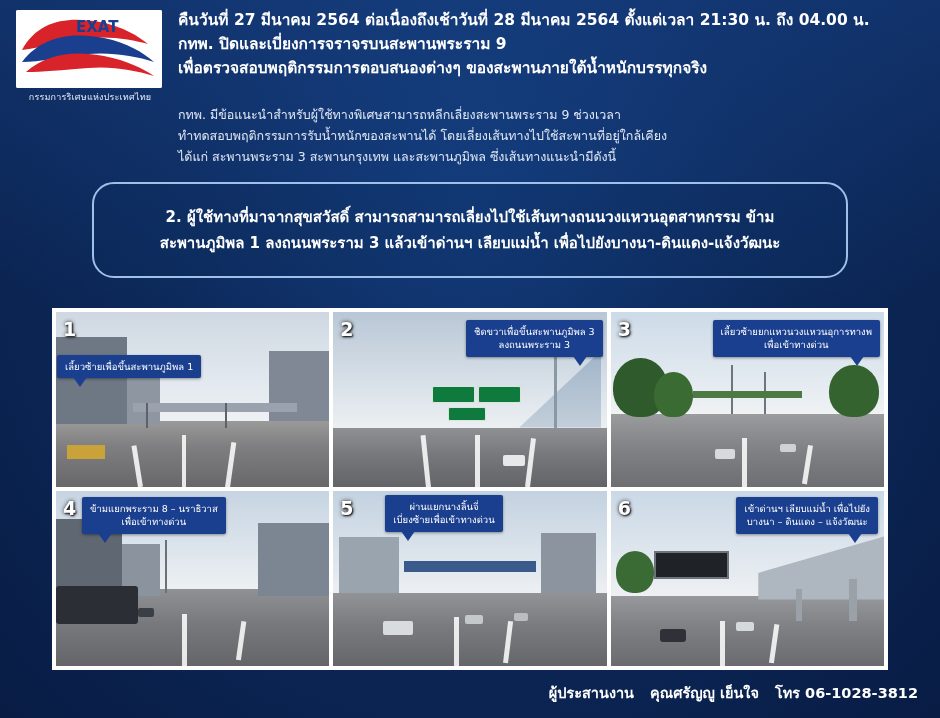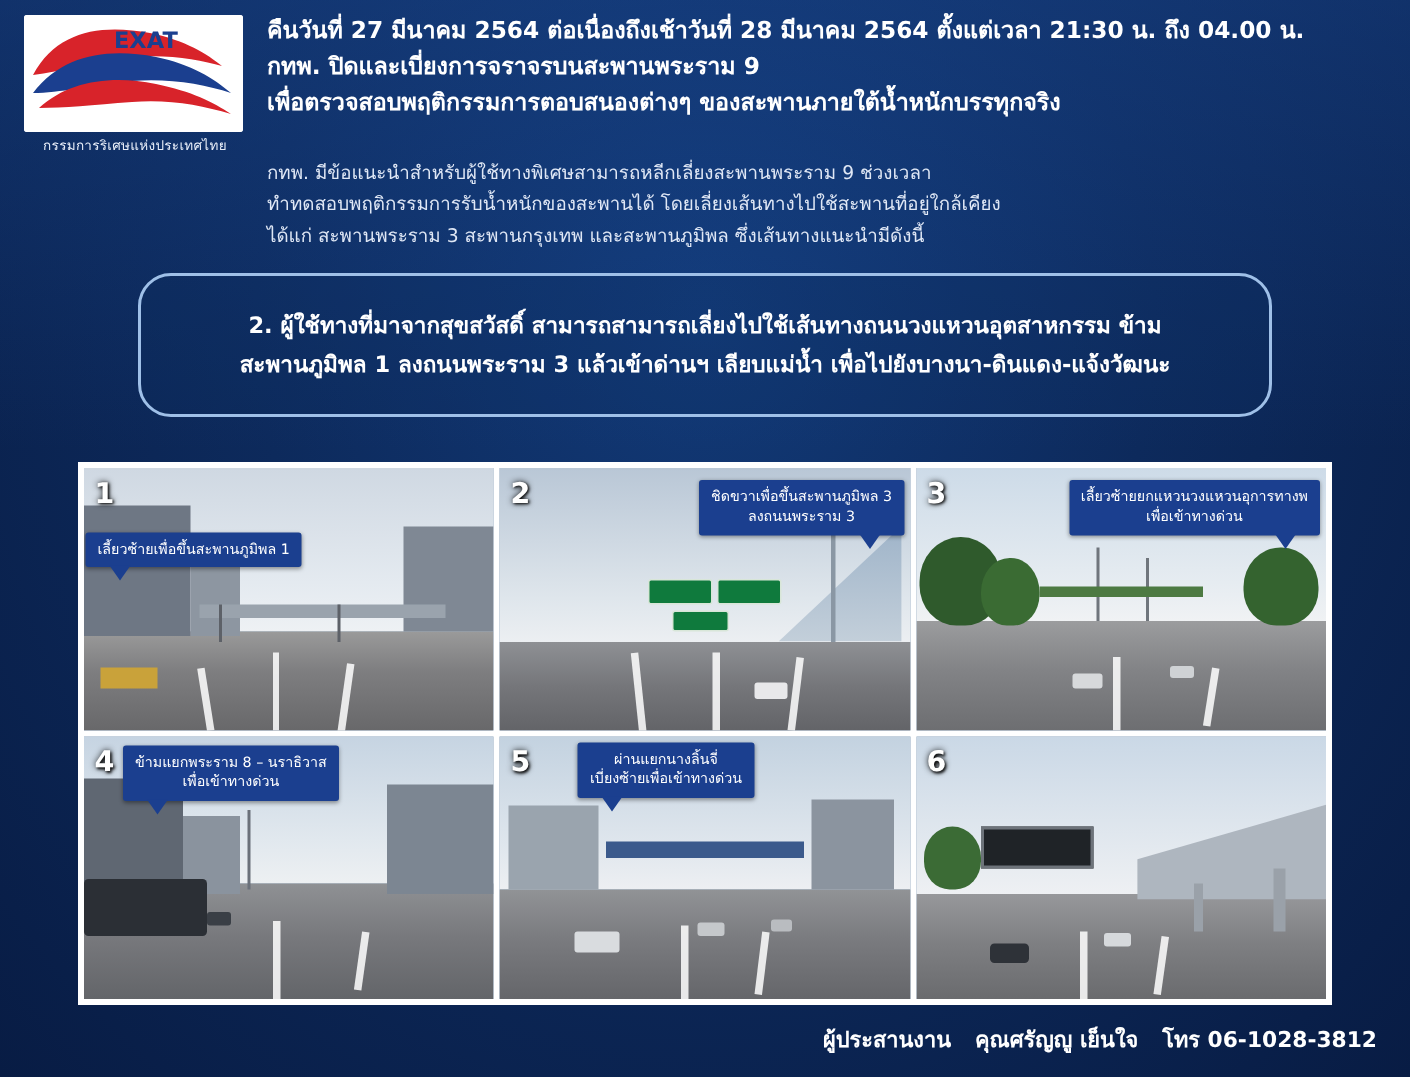--- a/index.html
+++ b/index.html
@@ -378,20 +378,24 @@
       <div class="pole" style="right:10%;top:50%;height:24%;width:8px;background:#9aa1a9;"></div>
       <div class="pole" style="right:30%;top:56%;height:18%;width:6px;background:#9aa1a9;"></div>
       <div style="position:absolute;left:16%;top:34%;width:26%;height:14%;background:#1f2327;border:2px solid #6d737a;"></div>
       <div class="tree" style="left:2%;top:34%;width:14%;height:24%;background:#3b6b35;"></div>
       <div style="position:absolute;left:18%;bottom:14%;width:26px;height:13px;background:#2e3238;border-radius:3px;"></div>
       <div style="position:absolute;left:46%;bottom:20%;width:18px;height:9px;background:#d6d9dc;border-radius:2px;"></div>
       <div class="lane" style="left:40%;bottom:0;width:5px;height:26%;"></div>
       <div class="lane" style="left:58%;bottom:2%;width:5px;height:22%;transform:rotate(8deg);"></div>
     </div>
     <div class="badge">6</div>
+    <div class="callout right tail-dr" style="right:6px;top:6px;">
+      <div>เข้าด่านฯ เลียบแม่น้ำ เพื่อไปยัง</div>
+      <div>บางนา – ดินแดง – แจ้งวัฒนะ</div>
+    </div>
   </div>
 
 </div>
 
 <div class="footer">
   <span class="lbl">ผู้ประสานงาน</span>
   <span class="nm">คุณศรัญญู  เย็นใจ</span>
   <span class="tel">โทร 06-1028-3812</span>
 </div>
 

